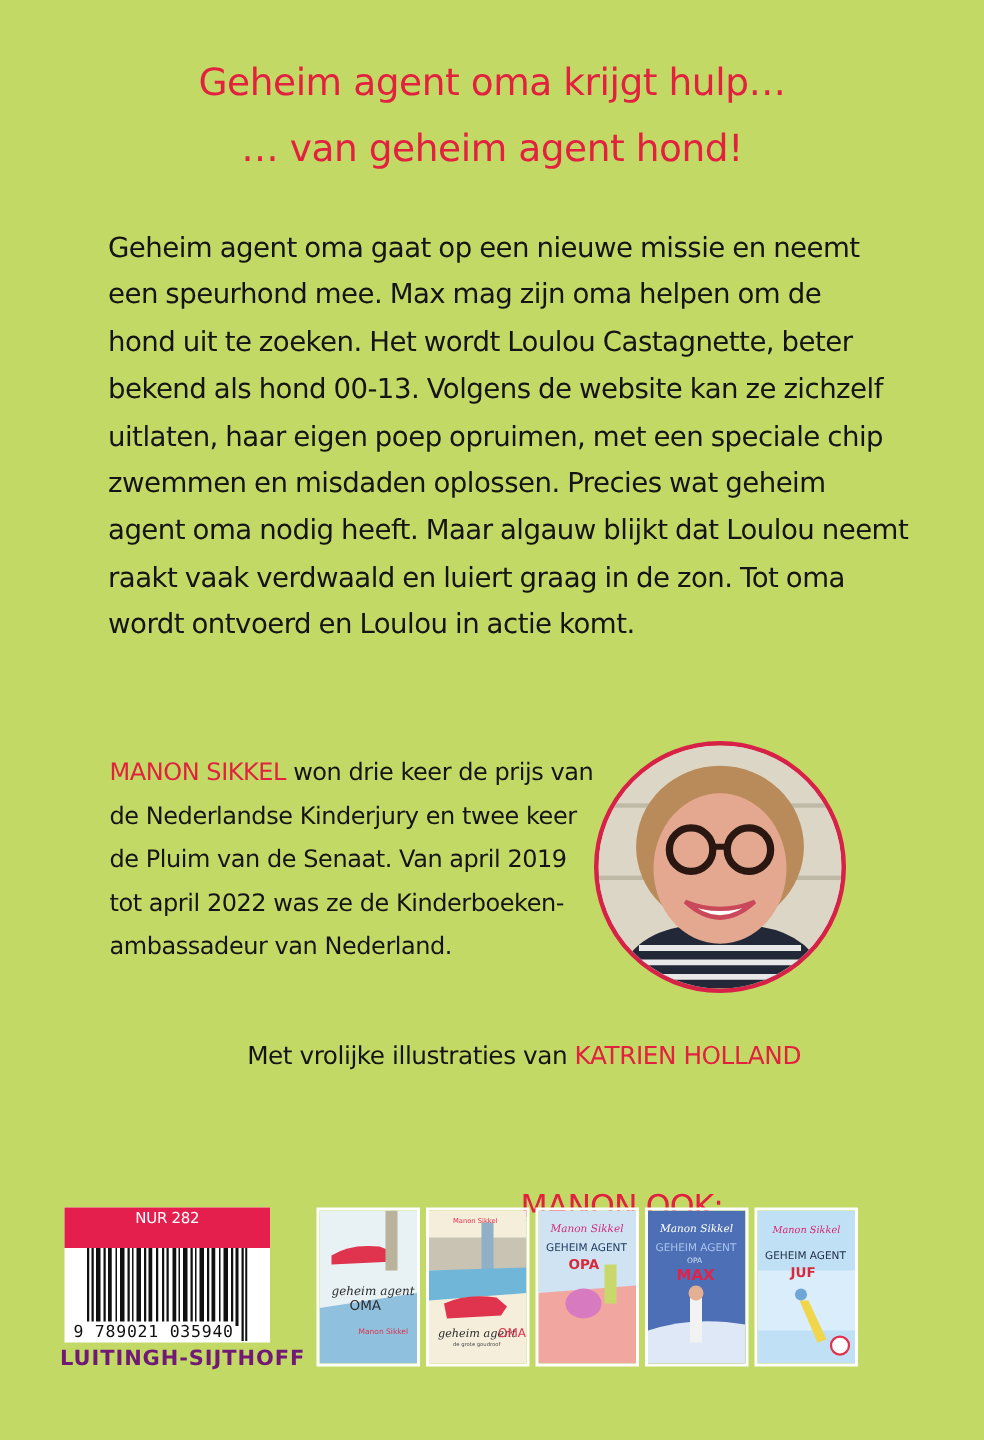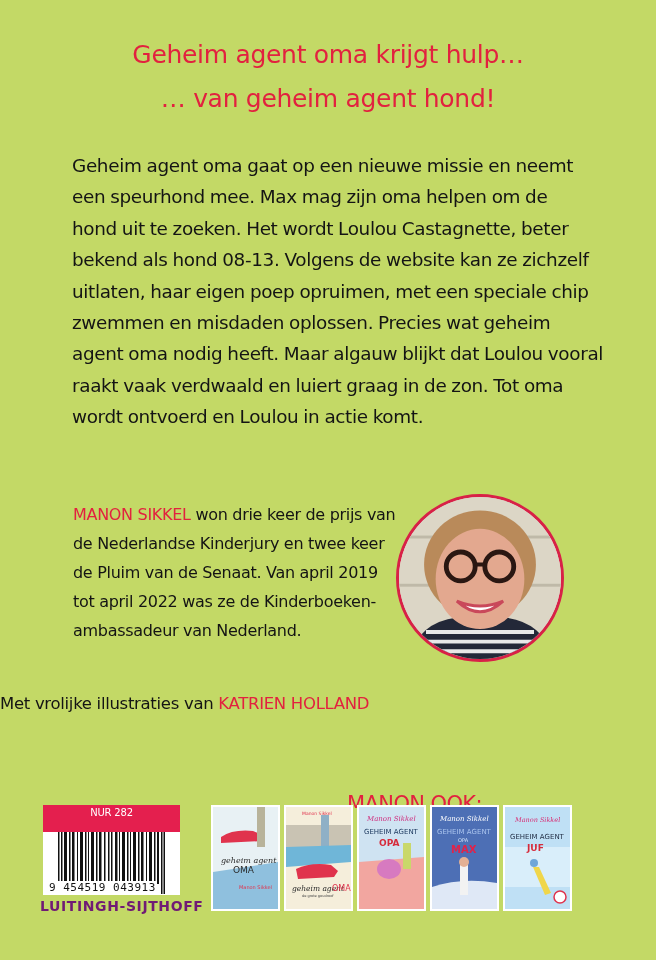--- a/index.html
+++ b/index.html
@@ -29,21 +29,21 @@
   .author-bio .line { display: block; white-space: nowrap; }
   .red { color: #e2213f; }
   .portrait {
     position: absolute; left: 396px; top: 494px; width: 168px; height: 168px;
     border-radius: 50%; border: 3px solid #d82147; overflow: hidden;
     background: linear-gradient(180deg, #d8d3c4 0%, #e9e4d4 40%, #cfc9b7 100%);
     box-sizing: border-box;
   }
   .portrait svg { width: 100%; height: 100%; display: block; }
   .illustrator {
-    position: absolute; left: 0; width: 534px; top: 694px; text-align: left;
+    position: absolute; left: 0; width: 534px; top: 694px; text-align: right;
     font-size: 16.5px; letter-spacing: -0.3px;
   }
   .lees-ook {
     position: absolute; left: 347px; top: 792px; color: #e2213f;
     font-size: 21px; letter-spacing: -0.6px;
   }
   .barcode-box {
     position: absolute; left: 43px; top: 805px; width: 137px; height: 90px;
     background: #fff;
   }
@@ -74,24 +74,24 @@
 </head>
 <body>
 
 <div class="headline hl1">Geheim agent oma krijgt hulp…</div>
 <div class="headline hl2">… van geheim agent hond!</div>
 
 <div class="blurb">
   <span class="line">Geheim agent oma gaat op een nieuwe missie en neemt</span>
   <span class="line">een speurhond mee. Max mag zijn oma helpen om de</span>
   <span class="line">hond uit te zoeken. Het wordt Loulou Castagnette, beter</span>
-  <span class="line">bekend als hond 08-13. Volgens de website kan ze zichzelf</span>
+  <span class="line">bekend als hond 00-13. Volgens de website kan ze zichzelf</span>
   <span class="line">uitlaten, haar eigen poep opruimen, met een speciale chip</span>
   <span class="line">zwemmen en misdaden oplossen. Precies wat geheim</span>
-  <span class="line">agent oma nodig heeft. Maar algauw blijkt dat Loulou vooral</span>
+  <span class="line">agent oma nodig heeft. Maar algauw blijkt dat Loulou neemt</span>
   <span class="line">raakt vaak verdwaald en luiert graag in de zon. Tot oma</span>
   <span class="line">wordt ontvoerd en Loulou in actie komt.</span>
 </div>
 
 <div class="author-bio">
   <span class="line"><span class="red">MANON SIKKEL</span><span> won drie keer de prijs van</span></span>
   <span class="line">de Nederlandse Kinderjury en twee keer</span>
   <span class="line">de Pluim van de Senaat. Van april 2019</span>
   <span class="line">tot april 2022 was ze de Kinderboeken-</span>
   <span class="line">ambassadeur van Nederland.</span>
@@ -154,21 +154,21 @@
         <rect x="83" y="0" width="2.5" height="52"></rect>
           <rect x="88" y="0" width="1" height="52"></rect>
         <rect x="91" y="0" width="3" height="52"></rect>
           <rect x="96" y="0" width="1.5" height="52"></rect>
         <rect x="99" y="0" width="2" height="52"></rect>
           <rect x="103" y="0" width="1.5" height="62"></rect>
         <rect x="105.5" y="0" width="1.5" height="62"></rect>
       </g>
     </svg>
   </div>
-  <div class="isbn">9 454519 043913</div>
+  <div class="isbn">9 789021 035940</div>
 </div>
 
 <div class="publisher">LUITINGH-SIJTHOFF</div>
 
 <div class="covers">
   <div class="cover">
     <svg viewBox="0 0 65 102">
       <rect width="65" height="102" fill="#e8f1f4"></rect>
       <path d="M0 65 L65 55 L65 102 L0 102 Z" fill="#8fc0de"></path>
       <path d="M8 30 Q20 22 40 24 L50 28 L50 34 L8 36 Z" fill="#e0334d"></path>

